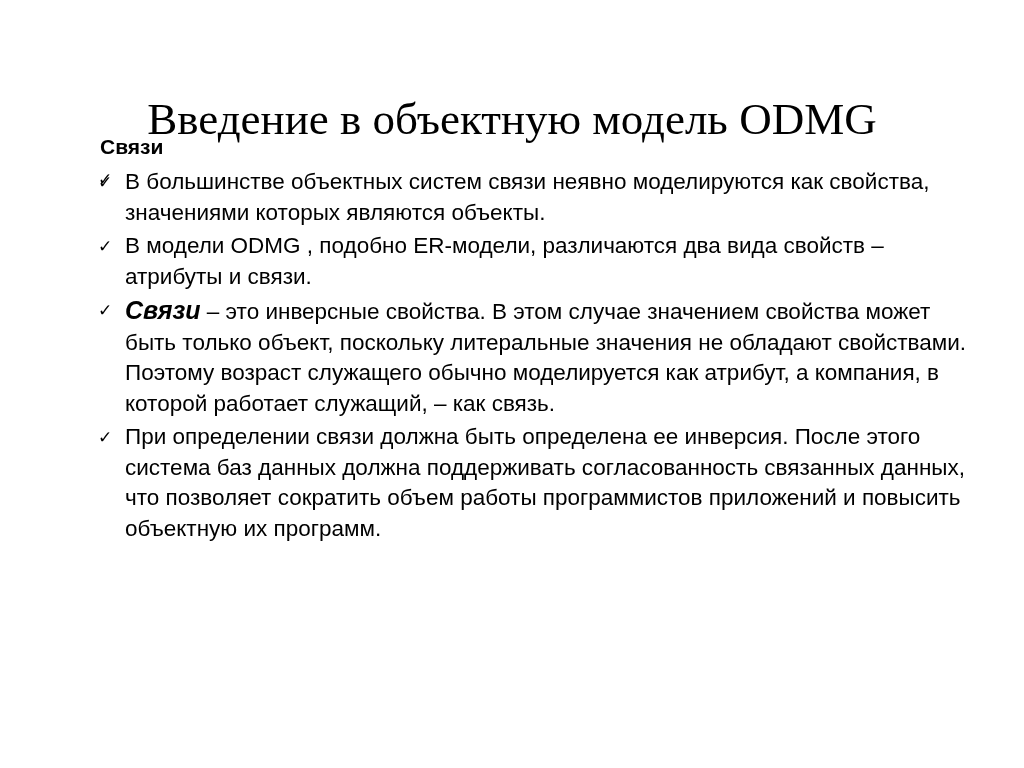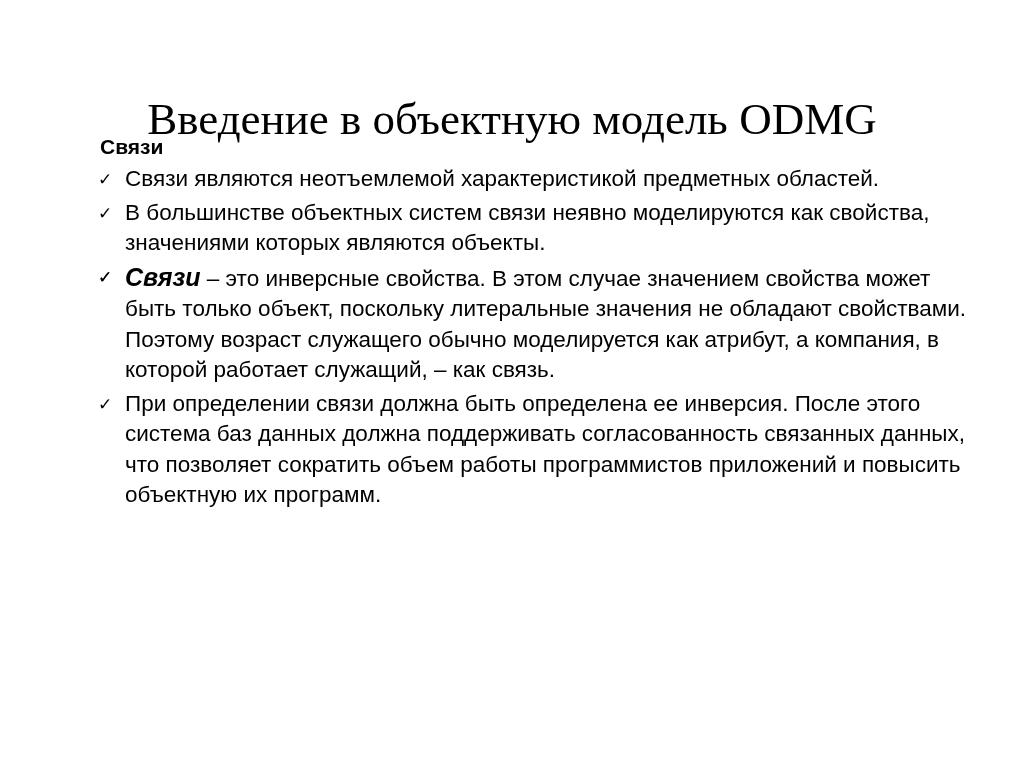--- a/index.html
+++ b/index.html
@@ -75,32 +75,32 @@
 </head>
 <body>
 
 <h1 class="slide-title">Введение в объектную модель ODMG</h1>
 
 <div class="section-heading">Связи</div>
 
 <ul class="bullets">
   <li class="bullet">
     <span class="check">✓</span>
-    <span class="bullet-text">
-      <span>Связи являются неотъемлемой характеристикой предметных областей.</span>
-    </span>
   </li>
   <li class="bullet">
     <span class="check">✓</span>
     <span class="bullet-text">
       <span>В большинстве объектных систем связи неявно моделируются как свойства, значениями которых являются объекты.</span>
     </span>
   </li>
   <li class="bullet">
     <span class="check">✓</span>
+    <span class="bullet-text">
+      <span>В модели ODMG , подобно ER-модели, различаются два вида свойств – атрибуты и связи.</span>
+    </span>
   </li>
   <li class="bullet big">
     <span class="check">✓</span>
     <span class="bullet-text">
       <span class="em">Связи</span><span> – это инверсные свойства. В этом случае значением свойства может быть только объект, поскольку литеральные значения не обладают свойствами. Поэтому возраст служащего обычно моделируется как атрибут, а компания, в которой работает служащий, – как связь.</span>
     </span>
   </li>
   <li class="bullet">
     <span class="check">✓</span>
     <span class="bullet-text">

